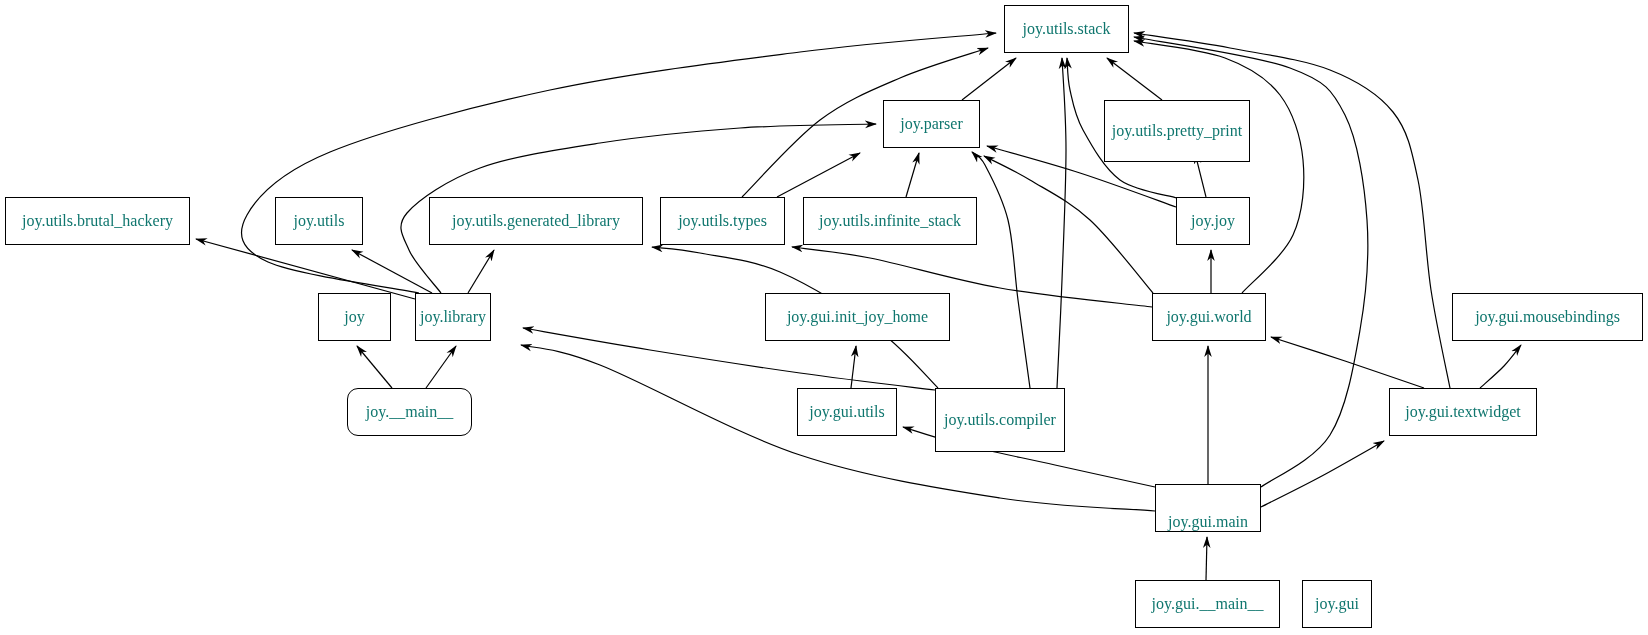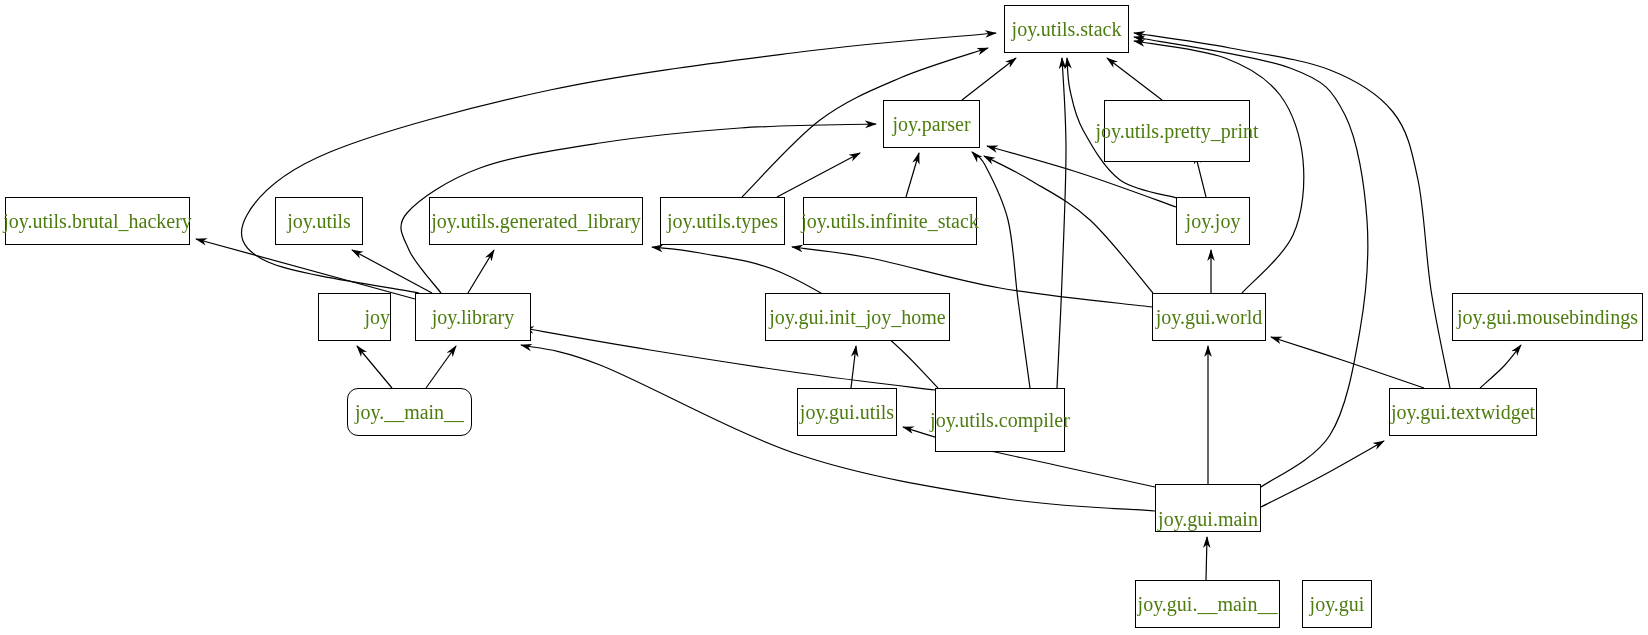--- a/index.html
+++ b/index.html
@@ -23,22 +23,22 @@
     z-index: 1;
   }
   .node {
     position: absolute;
     box-sizing: border-box;
     background: #ffffff;
     border: 1px solid #000000;
     display: flex;
     align-items: center;
     justify-content: center;
-    font-size: 20px;
-    color: #4d7c0f;
+    font-size: 16px;
+    color: #0f766e;
     white-space: nowrap;
     z-index: 2;
   }
 </style>
 </head>
 <body>
 
 <div id="canvas">
   <svg id="edge-layer" xmlns="http://www.w3.org/2000/svg">
     <defs>
@@ -103,24 +103,24 @@
       </div>
       <div class="node" style="left: 660px; top: 197px; width: 125px; height: 48px; background: rgb(255, 255, 255); border-color: rgb(0, 0, 0);">
         <span>joy.utils.types</span>
       </div>
       <div class="node" style="left: 803px; top: 197px; width: 174px; height: 48px; background: rgb(255, 255, 255); border-color: rgb(0, 0, 0);">
         <span>joy.utils.infinite_stack</span>
       </div>
       <div class="node" style="left: 1176px; top: 197px; width: 74px; height: 48px; background: rgb(255, 255, 255); border-color: rgb(0, 0, 0);">
         <span>joy.joy</span>
       </div>
-      <div class="node" style="left: 318px; top: 293px; width: 73px; height: 48px; background: rgb(255, 255, 255); border-color: rgb(0, 0, 0); justify-content: flex-end;">
+      <div class="node" style="left: 318px; top: 293px; width: 73px; height: 48px; background: rgb(255, 255, 255); border-color: rgb(0, 0, 0);">
         <span>joy</span>
       </div>
-      <div class="node" style="left: 415px; top: 293px; width: 116px; height: 48px; background: rgb(255, 255, 255); border-color: rgb(0, 0, 0);">
+      <div class="node" style="left: 415px; top: 293px; width: 76px; height: 48px; background: rgb(255, 255, 255); border-color: rgb(0, 0, 0);">
         <span>joy.library</span>
       </div>
       <div class="node" style="left: 765px; top: 293px; width: 185px; height: 48px; background: rgb(255, 255, 255); border-color: rgb(0, 0, 0);">
         <span>joy.gui.init_joy_home</span>
       </div>
       <div class="node" style="left: 1152px; top: 293px; width: 114px; height: 48px; background: rgb(255, 255, 255); border-color: rgb(0, 0, 0);">
         <span>joy.gui.world</span>
       </div>
       <div class="node" style="left: 1452px; top: 293px; width: 191px; height: 48px; background: rgb(255, 255, 255); border-color: rgb(0, 0, 0);">
         <span>joy.gui.mousebindings</span>

